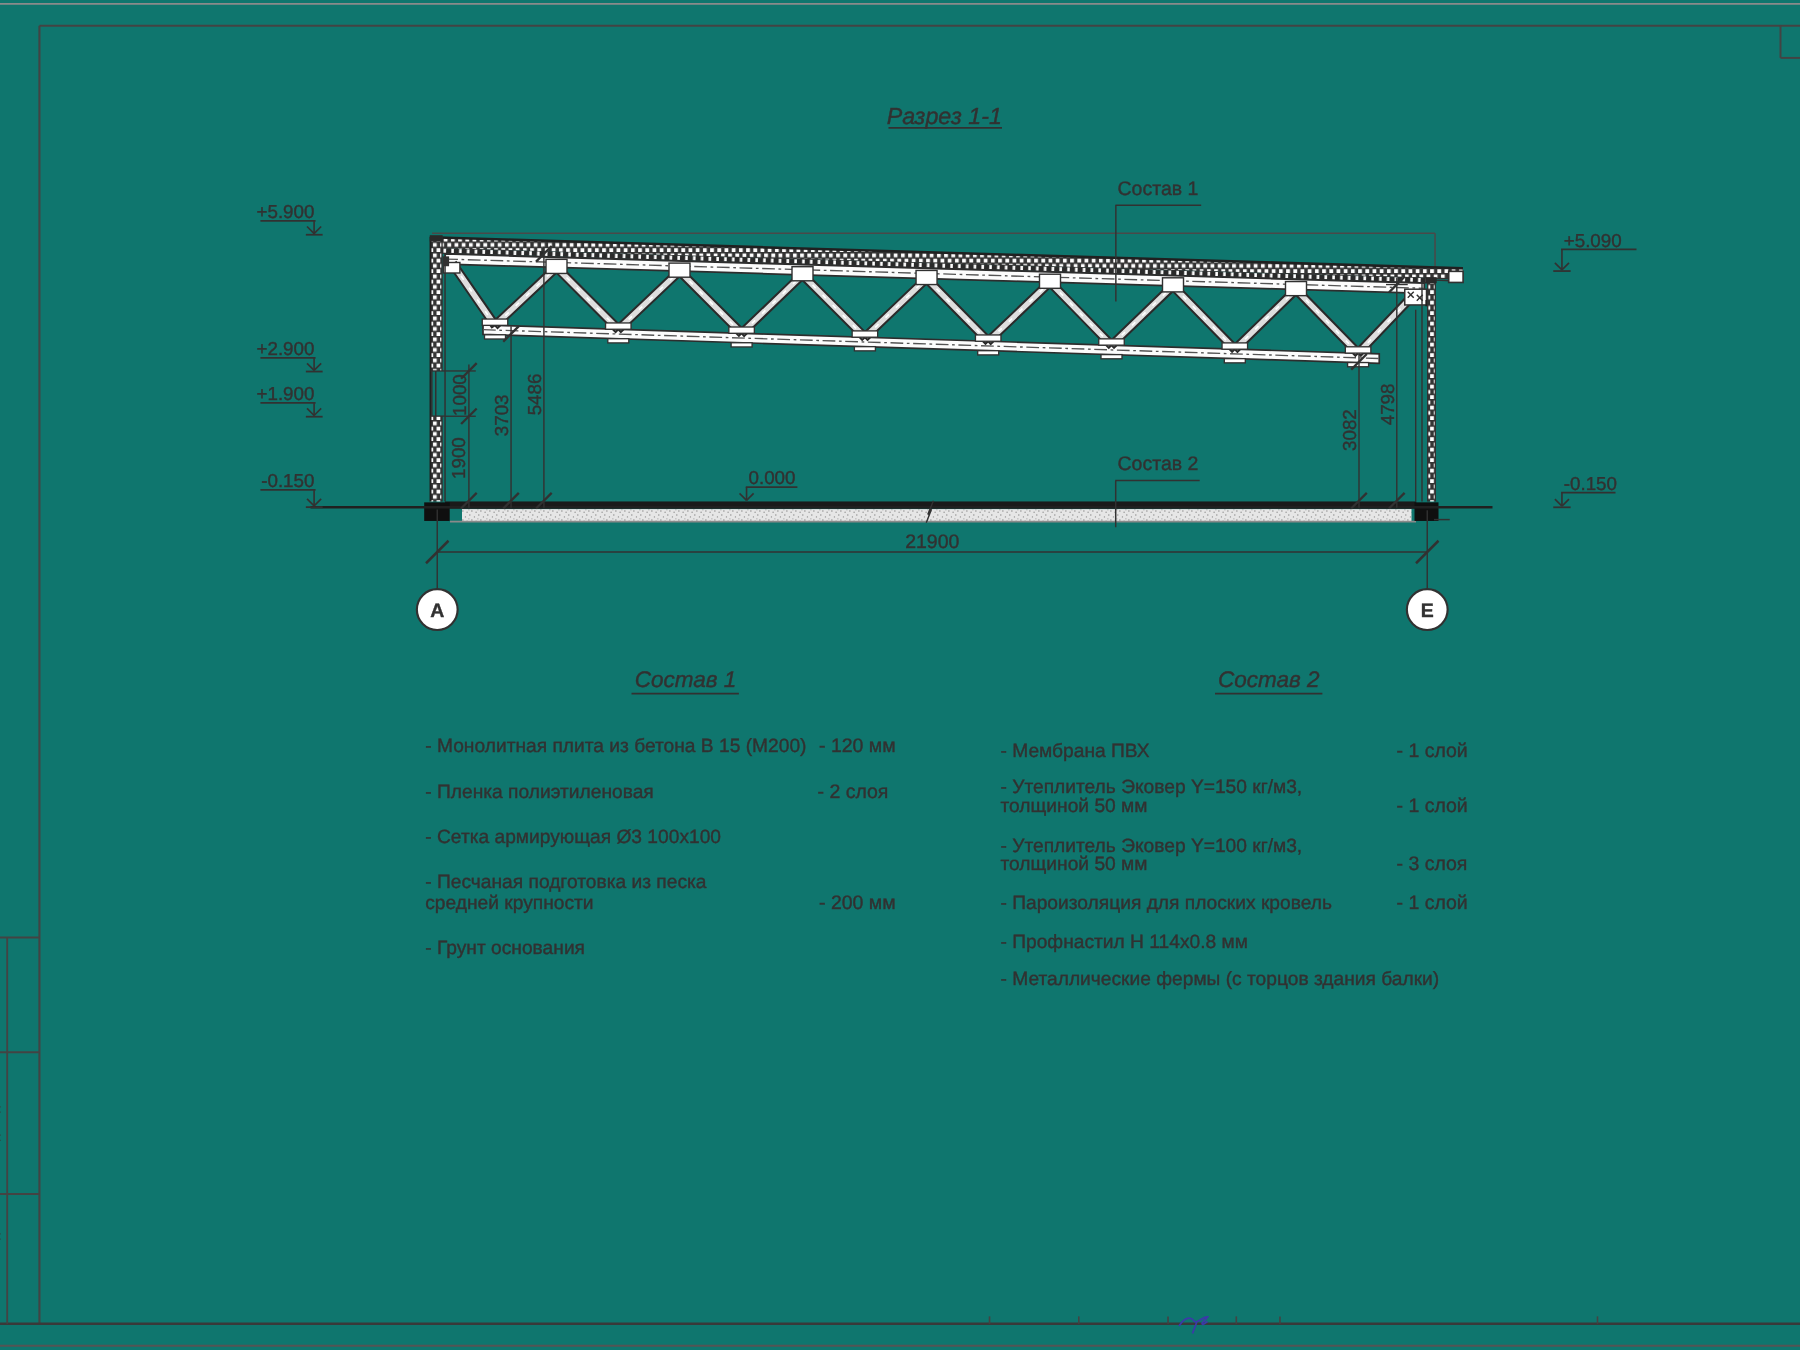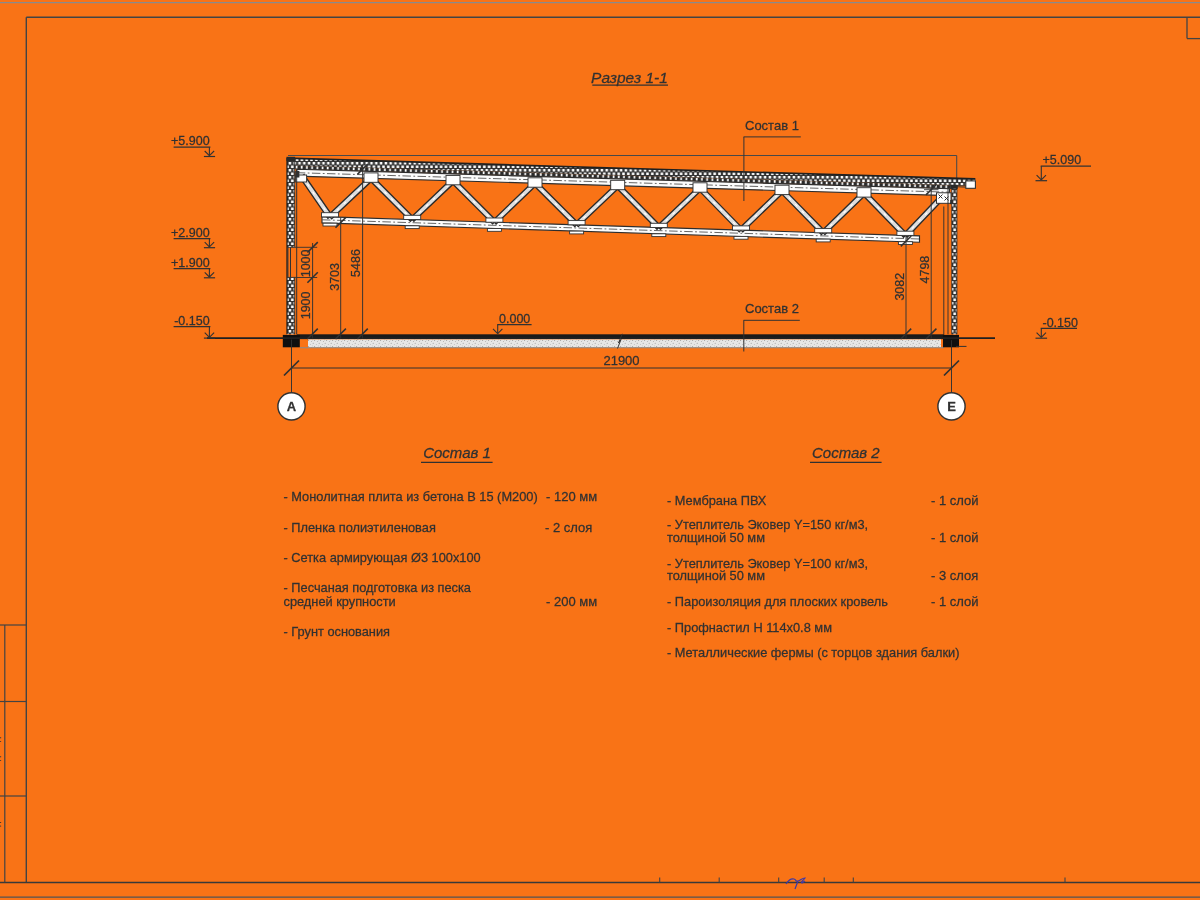--- a/index.html
+++ b/index.html
@@ -1,14 +1,14 @@
 <!DOCTYPE html>
 <html><head><meta charset="utf-8"><style>
 html,body{margin:0;padding:0;background:#fff;}
-#pg{position:relative;width:1200px;height:900px;background:#f97316;overflow:hidden;}
+#pg{position:relative;width:1200px;height:900px;background:#0f766e;overflow:hidden;}
 svg{position:absolute;left:0;top:0;filter:blur(0.30px) contrast(1.02);}
 svg text{stroke:#333;stroke-width:0.27px;}
 </style></head><body>
 <div id="pg">
 <svg width="1200" height="900" viewBox="0 0 1200 900">
 <defs>
 <pattern id="pd" width="4.8" height="7.0" patternUnits="userSpaceOnUse">
  <rect width="4.8" height="7.0" fill="#353535"></rect>
  <rect x="0.65" y="1.0" width="2.5" height="2.5" fill="#fff"></rect>
  <rect x="3.05" y="4.5" width="2.5" height="2.5" fill="#fff"></rect>

